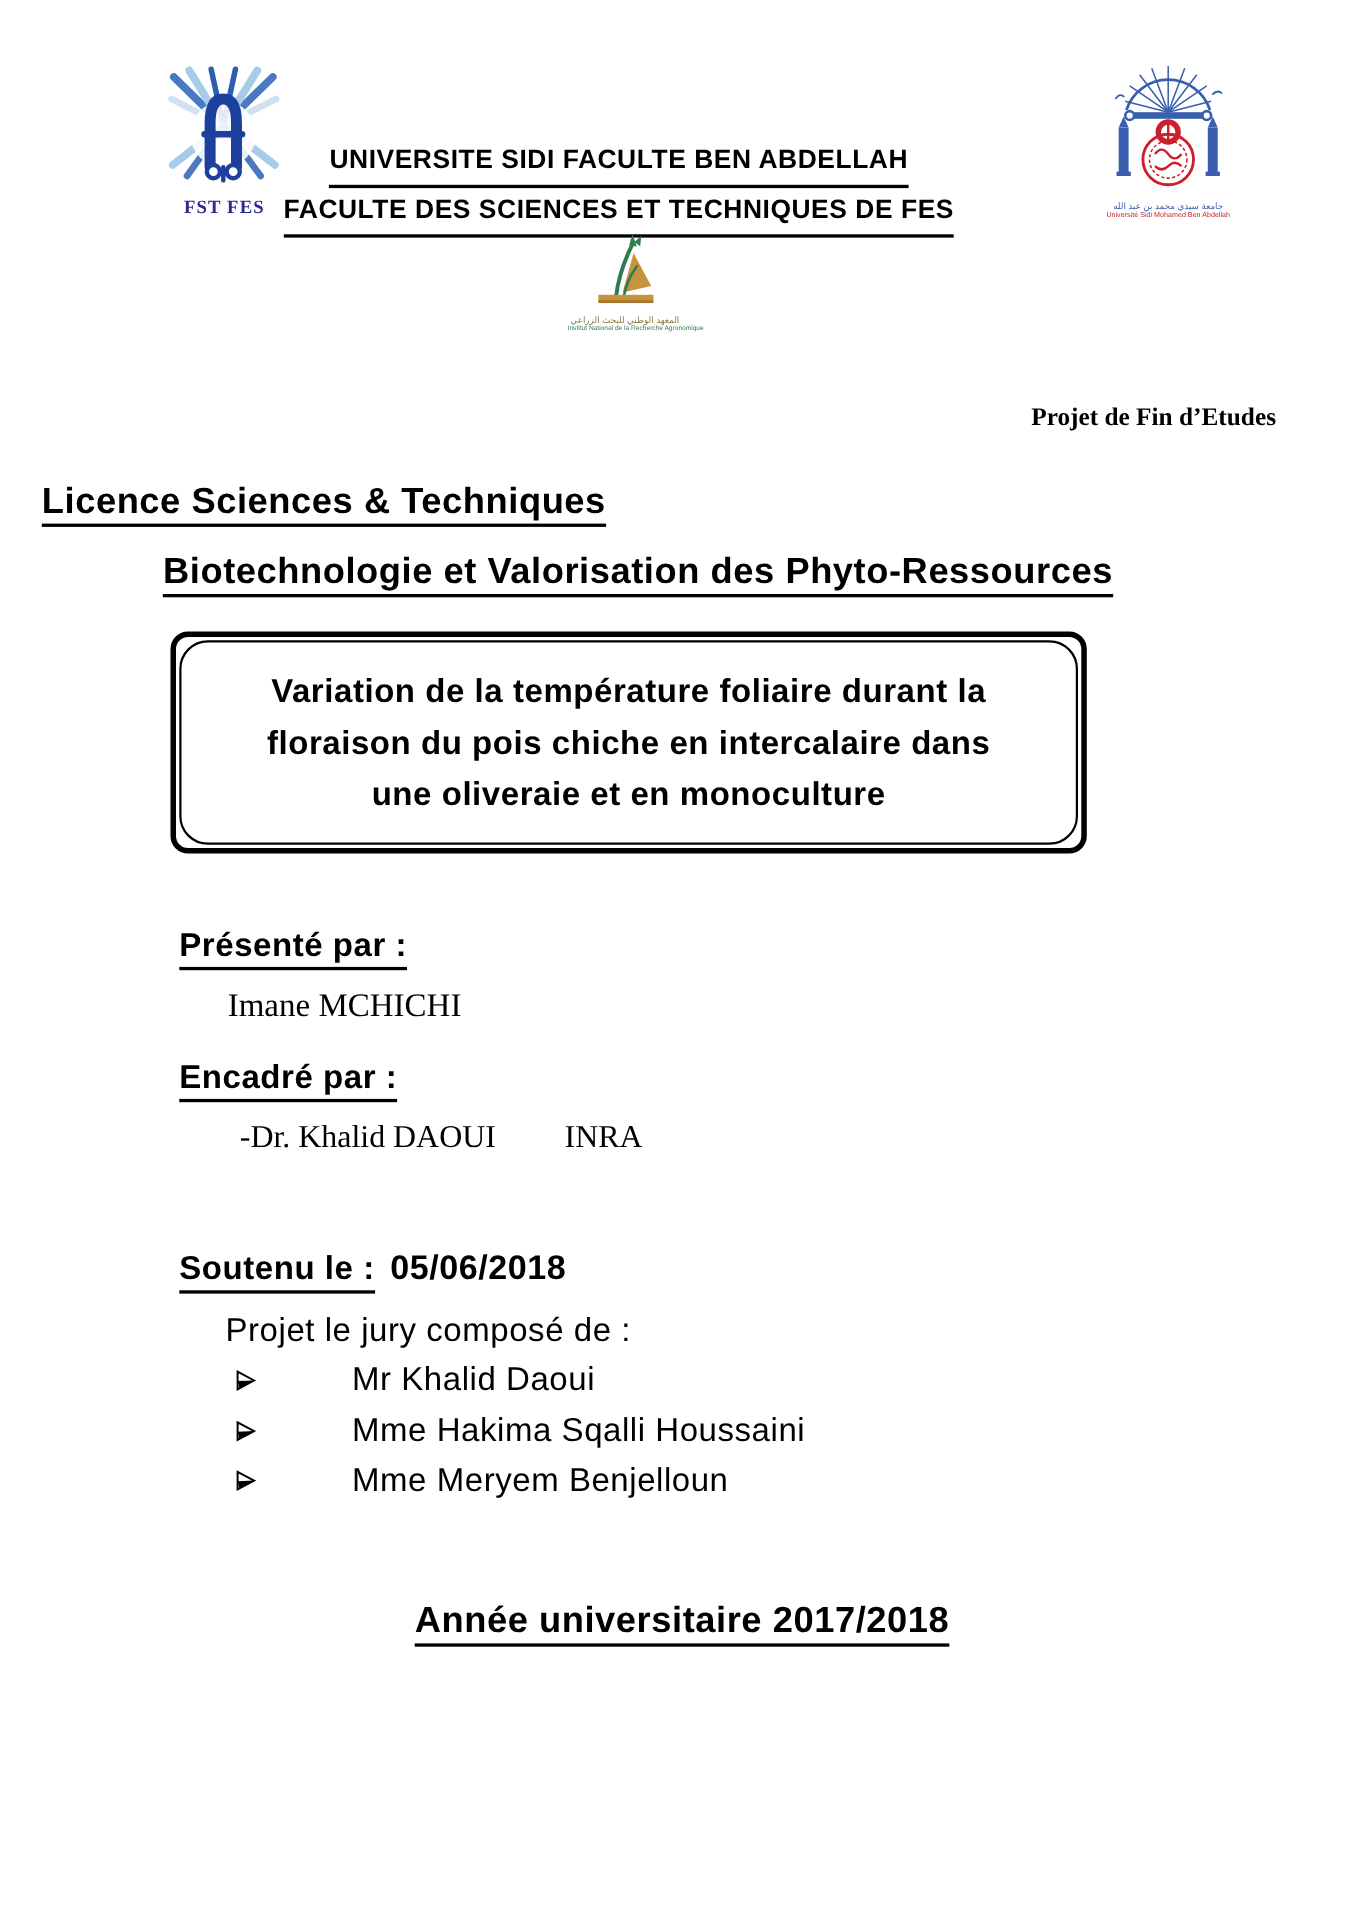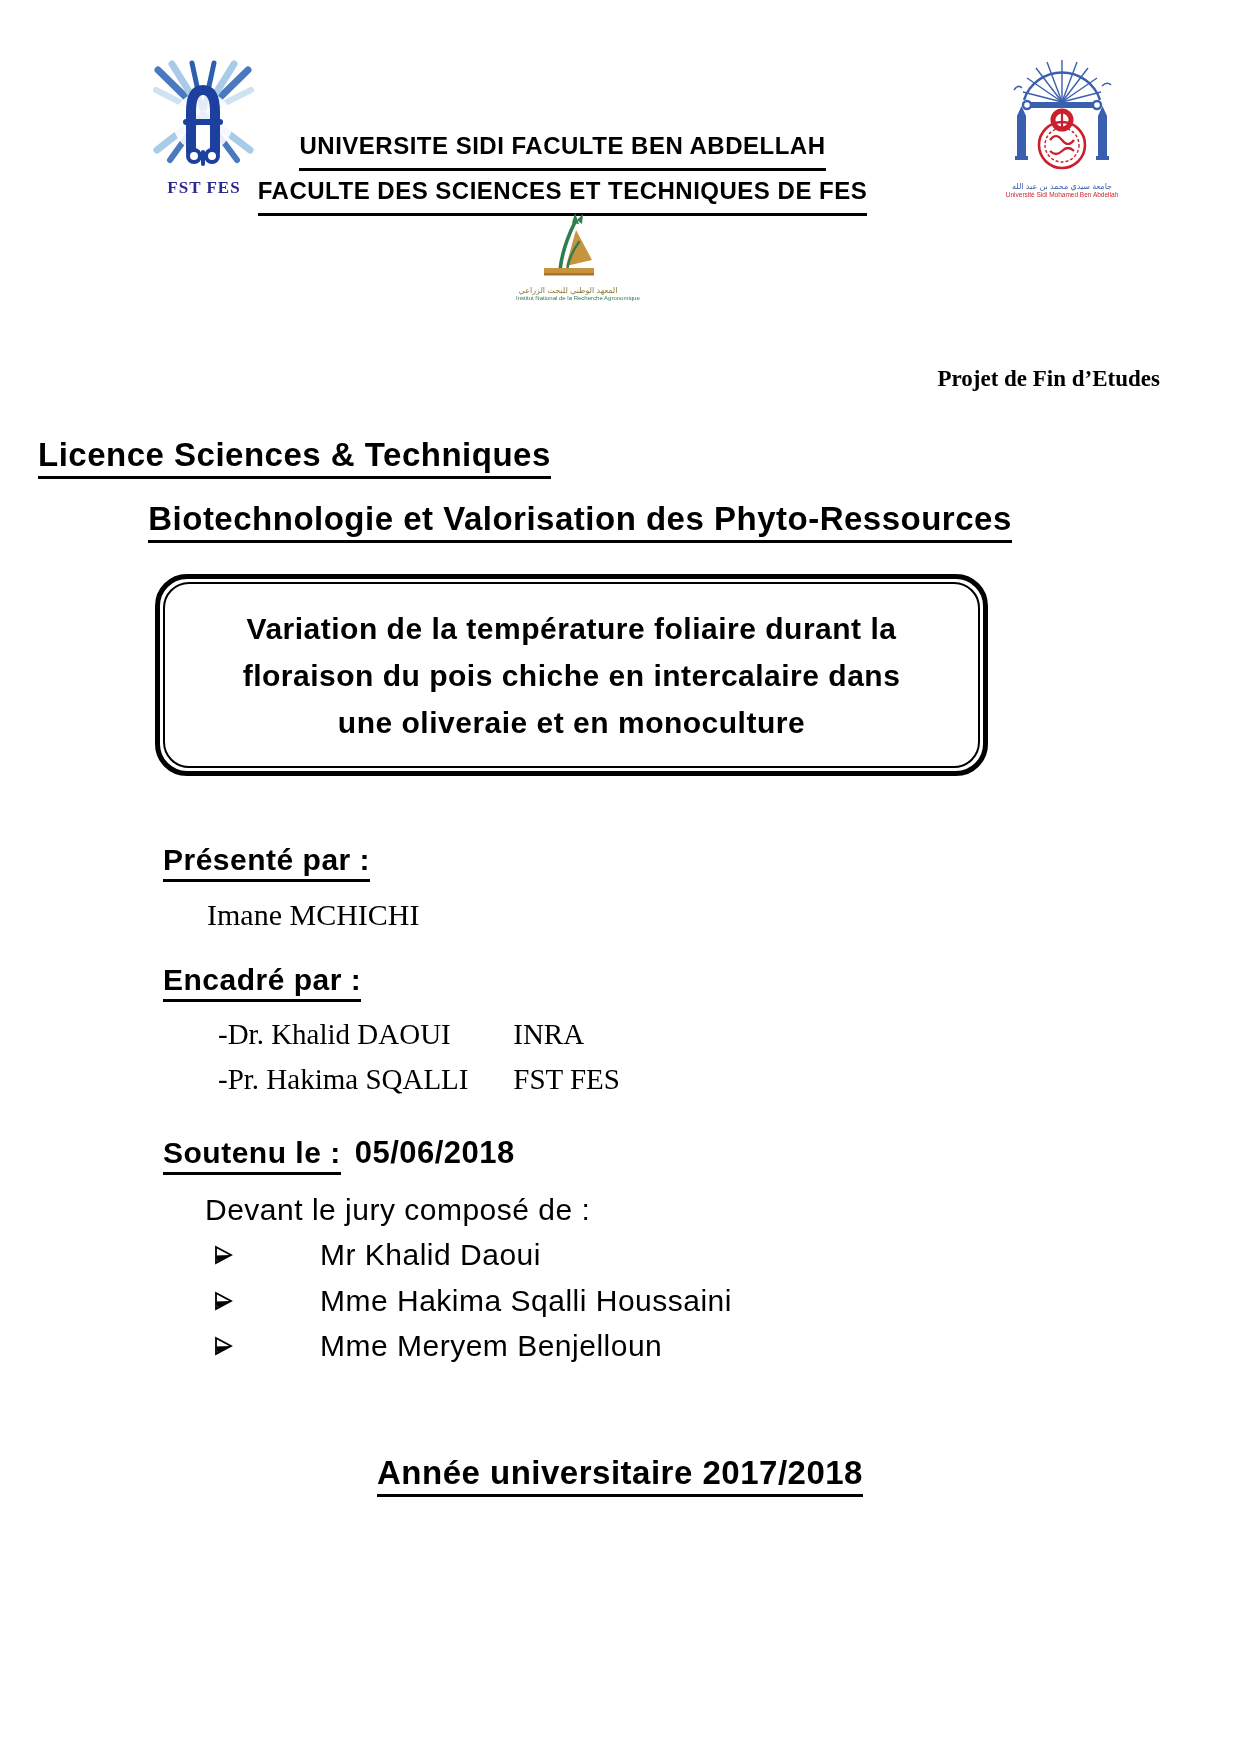--- a/index.html
+++ b/index.html
@@ -36,21 +36,21 @@
   
   .doc-kind { left: 0; top: 366px; width: 1160px; text-align: right;
               font-size: 23px; font-weight: 700; }
   .degree-line1 { left: 0; top: 436px; width: 1140px; text-align: left;
                   font-size: 33px; font-weight: 700; padding-left: 38px; }
   .degree-line2 { left: 0; top: 500px; width: 1160px; text-align: center;
                   font-size: 33px; font-weight: 700; }
 
   
   .title-box { left: 155px; top: 574px; width: 833px; height: 202px;
-               border: 5px solid #000; border-radius: 32px; padding: 3px; }
+               border: 5px solid #000; border-radius: 16px; padding: 3px; }
   .title-box-inner { width: 100%; height: 100%;
                border: 2px solid #000; border-radius: 26px;
                display: flex; flex-direction: column; justify-content: center; align-items: center; }
   .title-line { font-size: 30px; font-weight: 700; line-height: 47px; white-space: nowrap; }
 
   
   .label-lg { font-size: 30px; font-weight: 700; }
   .presented-label { left: 163px; top: 843px; }
   .presented-name  { left: 207px; top: 898px; font-size: 30px; }
   .encadre-label   { left: 163px; top: 963px; }
@@ -196,29 +196,25 @@
   </div>
   <div class="abs presented-name serif">Imane MCHICHI</div>
 
   <div class="abs encadre-label label-lg comic">
     <span class="u3">Encadré par :</span>
   </div>
   <div class="abs sup-row sup-row1 serif">
     <span class="sup-name">-Dr. Khalid DAOUI</span>
     <span>INRA</span>
   </div>
-  <div class="abs sup-row sup-row2 serif">
-    <span class="sup-name">-Pr. Hakima SQALLI</span>
-    <span>FST FES</span>
-  </div>
 
   <div class="abs soutenu-row comic">
     <span class="u3 label-lg">Soutenu le :</span><span class="soutenu-date">05/06/2018</span>
   </div>
-  <div class="abs jury-intro comic">Devant le jury composé de :</div>
+  <div class="abs jury-intro comic">Projet le jury composé de :</div>
 
   <div class="abs jury-item jury-item-1 comic">
     <svg class="jury-bullet" viewBox="0 0 22 22">
       <polygon points="4,3 19,11 4,19" fill="#ffffff" stroke="#000" stroke-width="1.8"></polygon>
       <polygon points="4,11.5 19,11 5.5,17.5" fill="#000"></polygon>
     </svg>
     <span>Mr Khalid Daoui</span>
   </div>
   <div class="abs jury-item jury-item-2 comic">
     <svg class="jury-bullet" viewBox="0 0 22 22">

